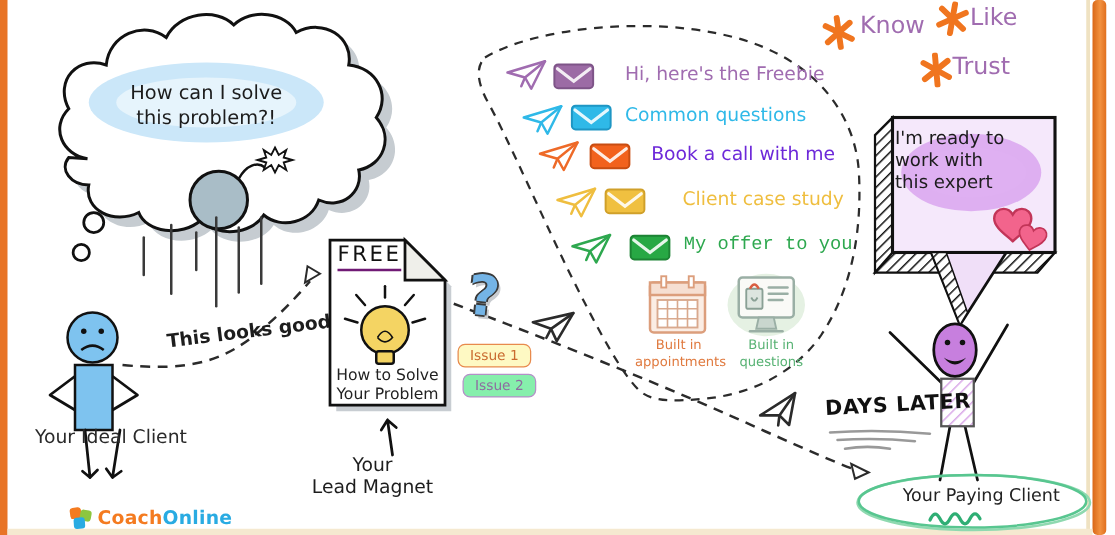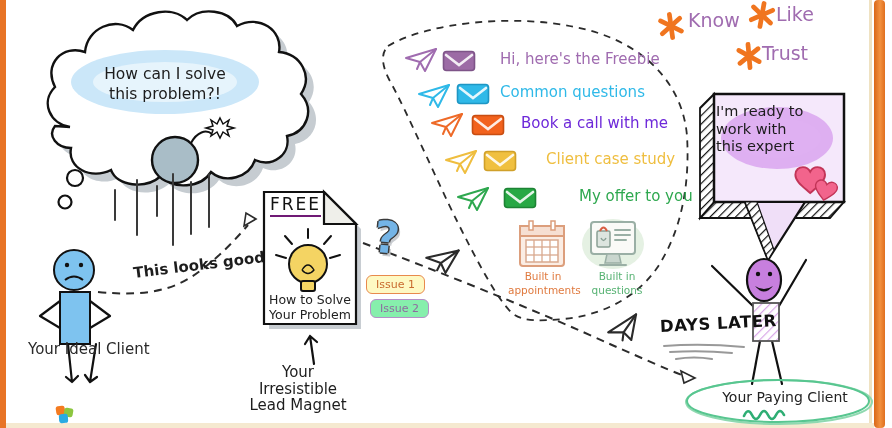--- a/index.html
+++ b/index.html
@@ -173,21 +173,20 @@
     <div class="hand doc-title">
       <div>How to Solve</div>
       <div>Your Problem</div>
     </div>
   </div>
   <svg class="abs" style="left:300px;top:330px;" width="24" height="36" viewBox="0 0 24 36" stroke="#111" stroke-width="2.2" fill="none" stroke-linecap="round">
     <path d="M14,34 L10,6 M10,6 l-5,8 M10,6 l7,6"></path>
   </svg>
   <div class="abs hand lm-caption">
     <div>Your</div>
-    <div>Irresistible</div>
     <div>Lead Magnet</div>
   </div>
   <div class="abs hand qmark">?</div>
   <div class="abs hand issue issue-1">Issue 1</div>
   <div class="abs hand issue issue-2">Issue 2</div>
 
   <svg class="abs plane p-purple" style="left:404px;top:47px;" width="34" height="26" viewBox="0 0 34 26">
     <path d="M2,11 L32,2 L21,24 L16,15 Z"></path>
       <path class="crease" d="M32,2 L16,15 M16,15 L13,22"></path>
     </svg>
@@ -228,21 +227,21 @@
   <div class="abs hand email-label el-3" style="left:546px;top:150px;">Client case study</div>
 
   <svg class="abs plane p-green" style="left:456px;top:186px;" width="34" height="26" viewBox="0 0 34 26">
     <path d="M2,11 L32,2 L21,24 L16,15 Z"></path>
       <path class="crease" d="M32,2 L16,15 M16,15 L13,22"></path>
     </svg>
   <svg class="abs e-green" style="left:503px;top:187px;" width="34" height="22" viewBox="0 0 34 22">
     <rect class="env-body" x="1.5" y="1.5" width="31" height="19" rx="3"></rect>
       <path class="env-flap" d="M4,5 L17,15 L30,5"></path>
     </svg>
-  <div class="abs hand email-label el-4" style="left:579px;top:187px;">My offer to you</div>
+  <div class="abs hand email-label el-4" style="left:547px;top:187px;font-family:Liberation Mono, monospace;">My offer to you</div>
 
   <svg class="abs plane p-black" style="left:424px;top:246px;transform:rotate(4deg);" width="36" height="30" viewBox="0 0 34 26">
     <path d="M2,11 L32,2 L21,24 L16,15 Z"></path>
       <path class="crease" d="M32,2 L16,15 M16,15 L13,22"></path>
     </svg>
   <svg class="abs plane p-black" style="left:606px;top:316px;transform:rotate(-16deg);" width="36" height="28" viewBox="0 0 34 26">
     <path d="M2,11 L32,2 L21,24 L16,15 Z"></path>
       <path class="crease" d="M32,2 L16,15 M16,15 L13,22"></path>
     </svg>
 
@@ -366,15 +365,16 @@
     <path d="M62,38 q4,-9 8,-1 q4,8 8,0 q4,-8 8,0 q4,8 8,0 q4,-8 8,0" fill="none" stroke="#2FAE74" stroke-width="2.6" stroke-linecap="round"></path>
   </svg>
   <div class="abs hand paying-label">Your Paying Client</div>
 
   <div class="abs logo">
     <div class="logo-icon">
       <div class="logo-sq sq-orange"></div>
       <div class="logo-sq sq-green"></div>
       <div class="logo-sq sq-blue"></div>
     </div>
+    <div class="logo-text"><span class="logo-coach">Coach</span><span class="logo-online">Online</span></div>
   </div>
 
 </div>
 
 </body></html>

